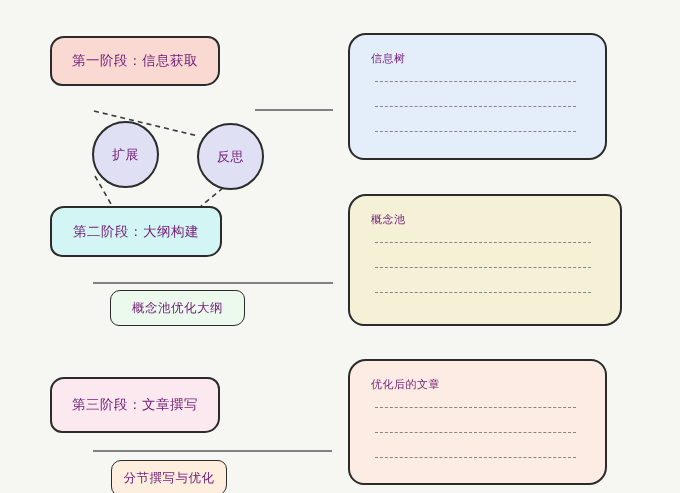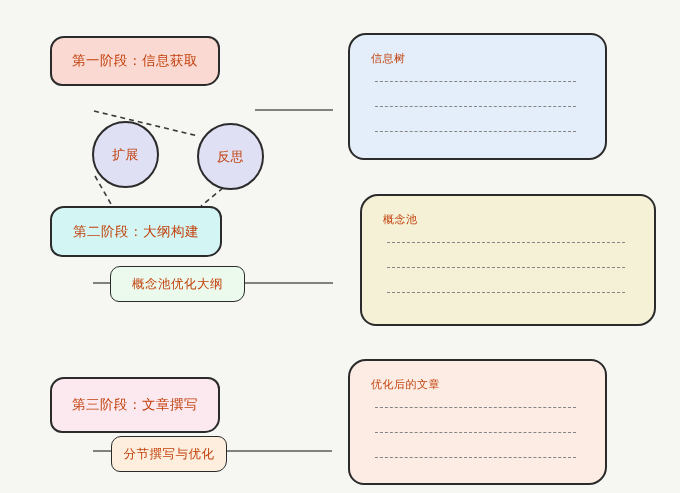--- a/index.html
+++ b/index.html
@@ -5,21 +5,21 @@
   html,body{margin:0;padding:0;}
   body{
     font-family:"Liberation Sans","DejaVu Sans",sans-serif;
     background:#e9e9e6;
   }
   #canvas{
     position:relative;
     width:680px;height:493px;
     background:#f6f6f3;
     overflow:hidden;
-    color:#c2410c;
+    color:#701a75;
   }
   #connectors{position:absolute;left:0;top:0;width:680px;height:493px;z-index:1;}
   .shape{
     position:absolute;
     box-sizing:border-box;
     border:2px solid #2b2b2b;
     display:flex;align-items:center;justify-content:center;
     z-index:2;
     letter-spacing:0.5px;
   }
@@ -30,20 +30,21 @@
   .circle{
     width:67px;height:67px;
     border-radius:50%;
     font-size:13px;
     text-align:center;
   }
   .proc{
     border-radius:10px 9px 11px 9px;
     border-width:1.8px;
     font-size:12.5px;
+    margin-top:24px;
   }
   .panel{
     border-radius:18px 16px 18px 16px;
     display:block;
     z-index:2;
   }
   .panel-title{
     position:absolute;left:21px;top:16px;
     font-size:11px;
     letter-spacing:0.5px;
@@ -100,21 +101,21 @@
     <span>分节撰写与优化</span>
   </div>
 
   <div class="shape panel" style="left: 348px; top: 33px; width: 259px; height: 127px; background-color: rgb(228, 238, 251);">
     <div class="panel-title">信息树</div>
     <div class="dashline dl1"></div>
     <div class="dashline dl2"></div>
     <div class="dashline dl3"></div>
   </div>
 
-  <div class="shape panel" style="left: 348px; top: 194px; width: 296px; height: 132px; background-color: rgb(244, 241, 214); margin-left: 12px;">
+  <div class="shape panel" style="left: 348px; top: 194px; width: 274px; height: 132px; background-color: rgb(244, 241, 214);">
     <div class="panel-title">概念池</div>
     <div class="dashline dl1"></div>
     <div class="dashline dl2"></div>
     <div class="dashline dl3"></div>
   </div>
 
   <div class="shape panel" style="left: 348px; top: 359px; width: 259px; height: 126px; background-color: rgb(252, 236, 227);">
     <div class="panel-title">优化后的文章</div>
     <div class="dashline dl1"></div>
     <div class="dashline dl2"></div>

